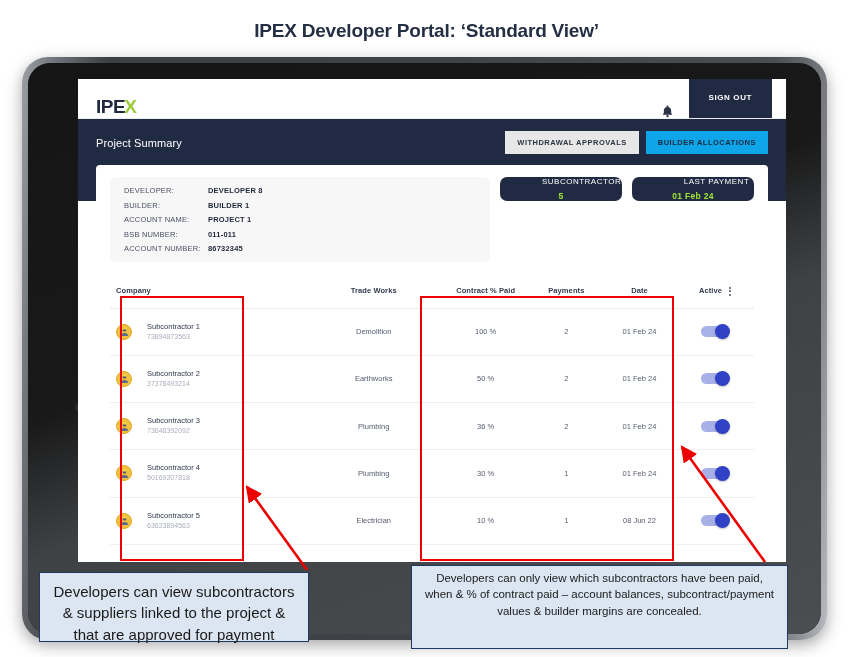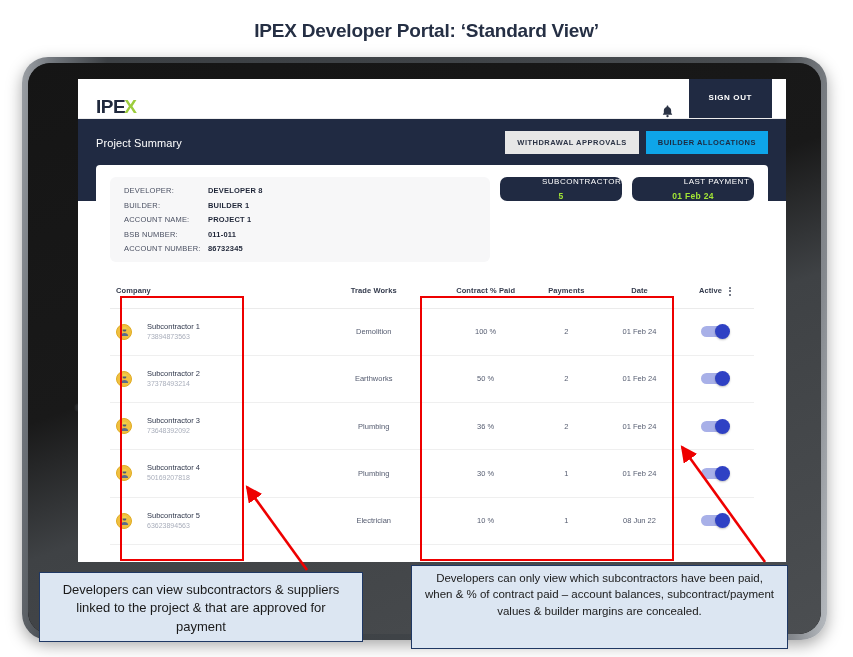--- a/index.html
+++ b/index.html
@@ -170,22 +170,22 @@
   
   .callout {
     position: absolute;
     background: #dce6f2;
     border: 1px solid #1f3864;
     color: #1a1a1a;
     text-align: center;
     line-height: 1.42;
   }
   #callout-left {
-    left: 39px; top: 572px; width: 324px; height: 70px;
-    padding: 8px 10px; font-size: 13px;
+    left: 39px; top: 572px; width: 270px; height: 70px;
+    padding: 8px 10px; font-size: 15px;
   }
   #callout-right {
     left: 411px; top: 565px; width: 377px; height: 84px;
     padding: 4px 10px; font-size: 11.5px;
   }
 
   .arrow-layer {
     position: absolute; left: 0; top: 0; width: 853px; height: 657px;
     pointer-events: none;
   }

